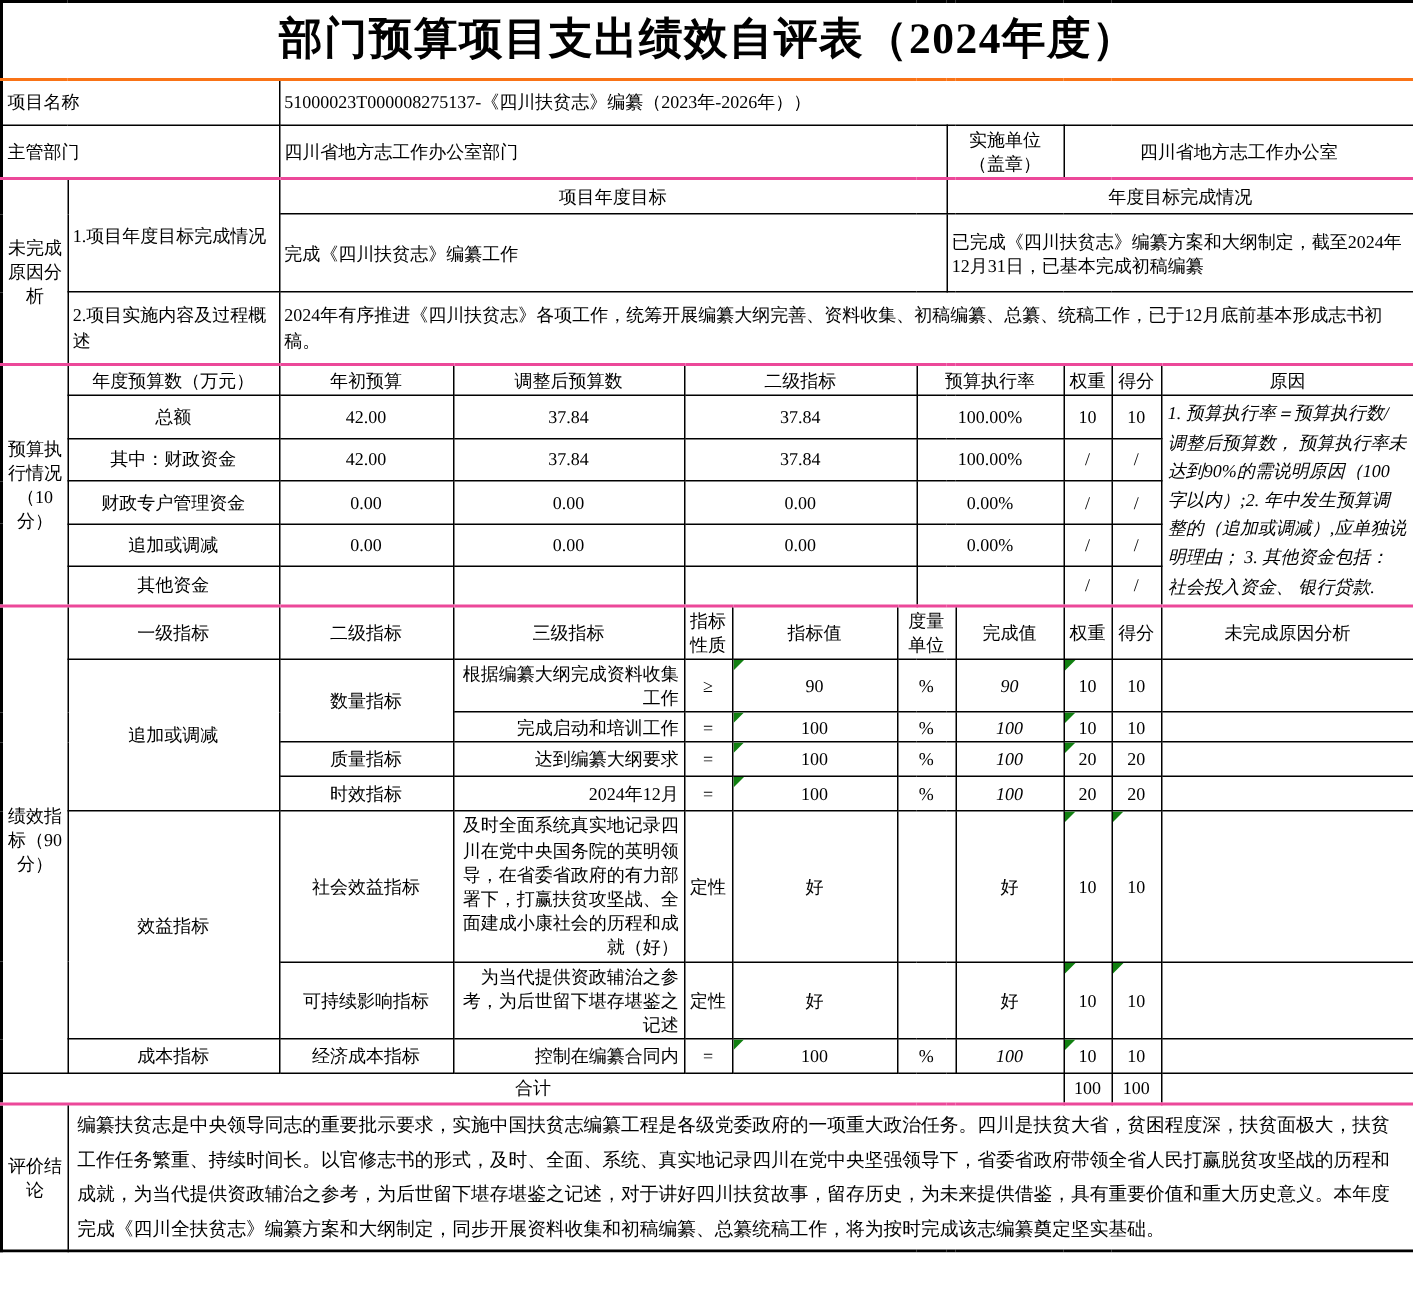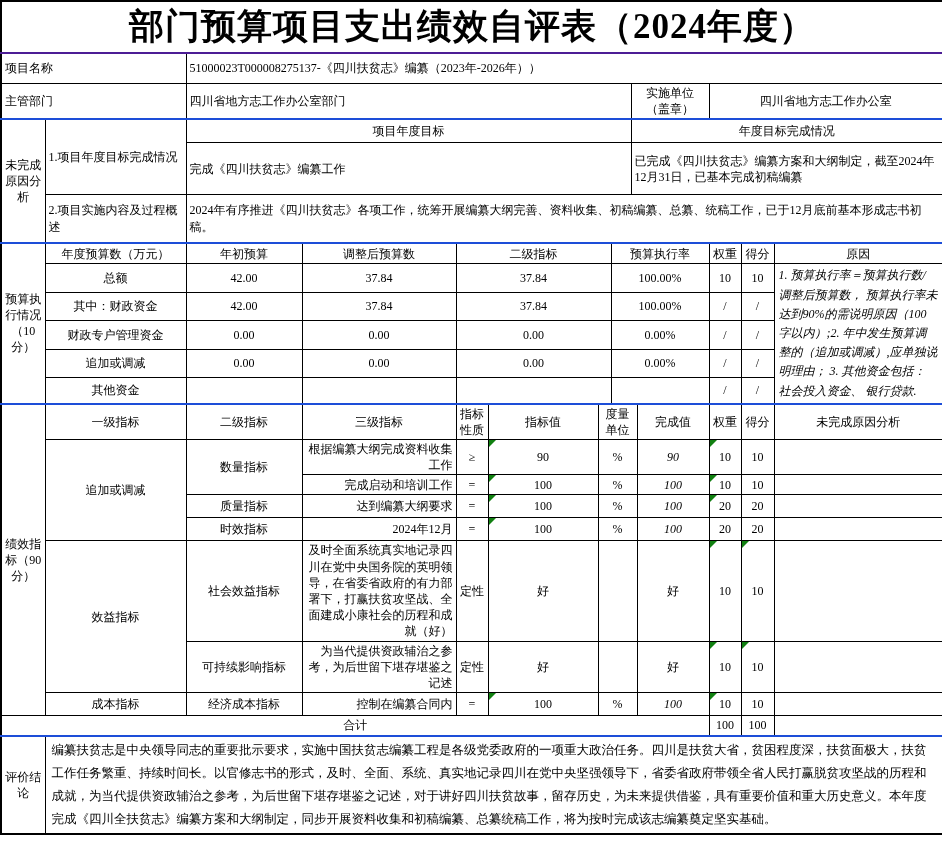--- a/index.html
+++ b/index.html
@@ -16,28 +16,28 @@
     border:1px solid #000;
     font-size:12px;
     line-height:1.35;
     text-align:center;
     vertical-align:middle;
     padding:1px 3px;
     word-break:break-all;
     overflow:hidden;
     position:relative;
   }
-  tr.sec td{border-top:2px solid #1d4ed8;}
+  tr.sec td{border-top:2px solid #ec4899;}
   td.left{text-align:left;}
   td.it{font-style:italic;}
   td.vlbl{padding:1px 2px;}
   tr.title-row td{
-    font-size:35px;
+    font-size:29px;
     font-weight:bold;
-    border-bottom:2px solid #4c1d95;
+    border-bottom:2px solid #f97316;
     letter-spacing:1px;
   }
   td.reason{
     font-style:italic;
     text-align:left;
     font-size:12px;
     line-height:1.6;
     vertical-align:middle;
     padding:2px 4px;
   }

